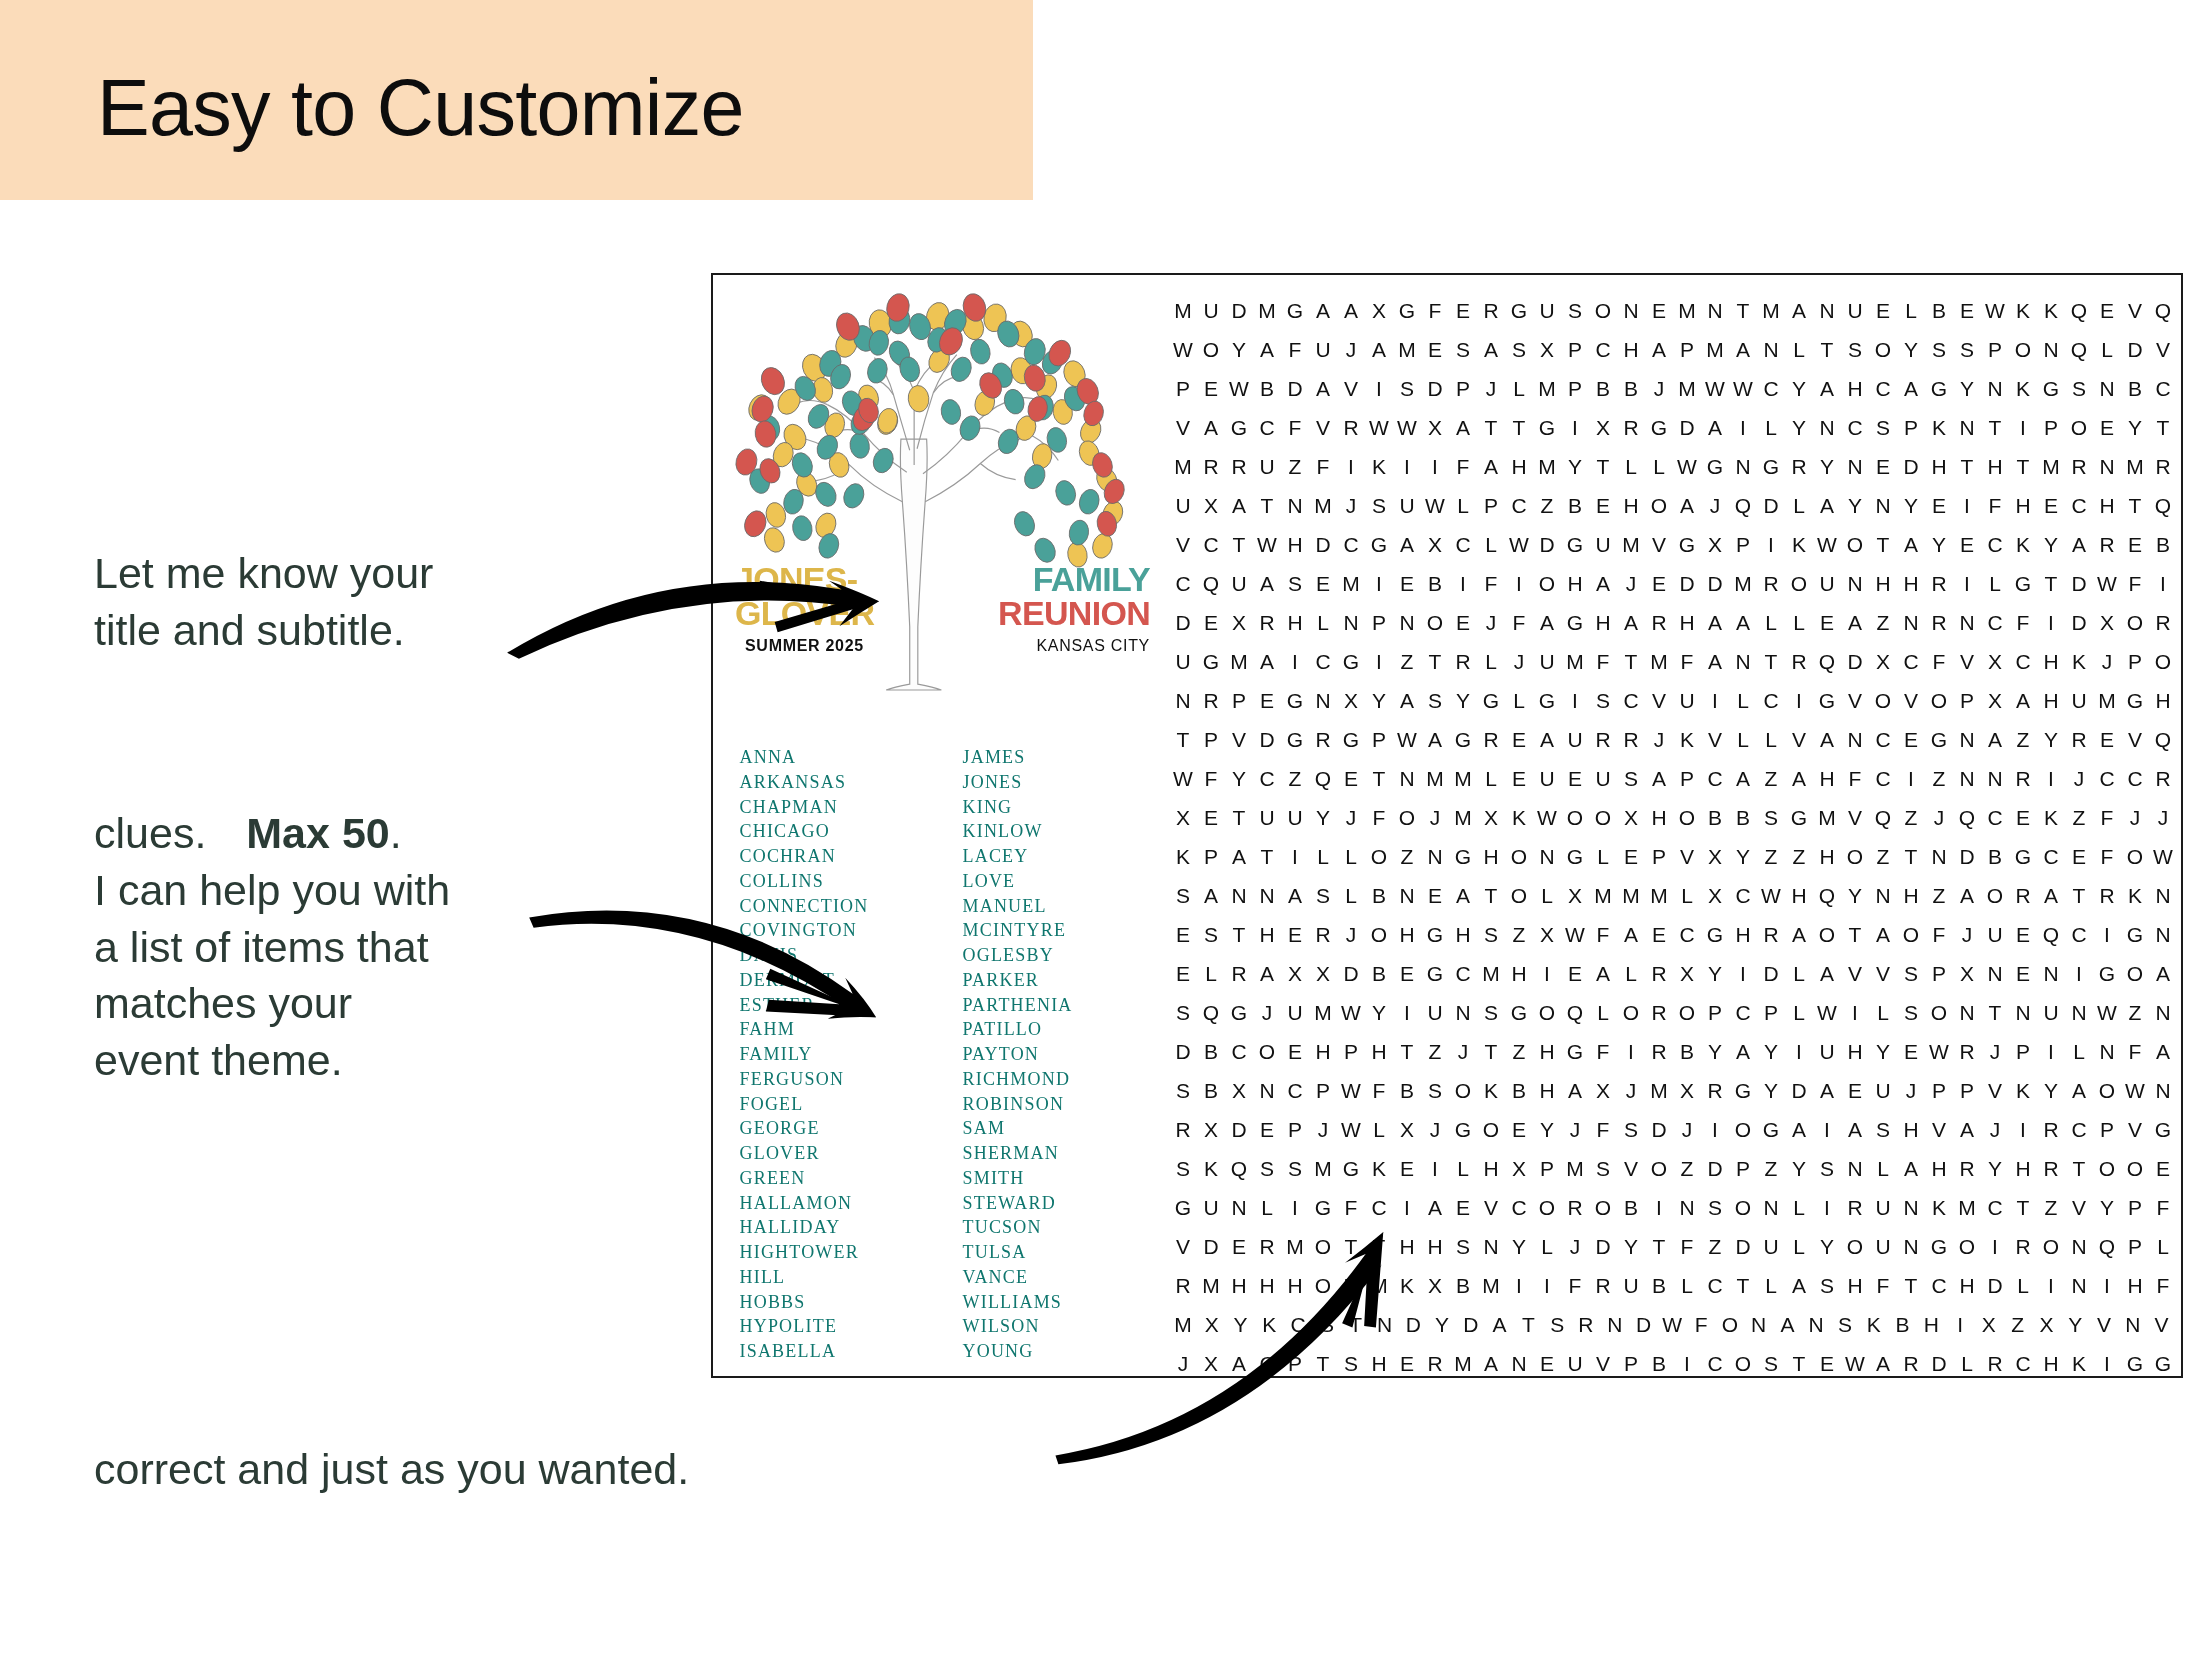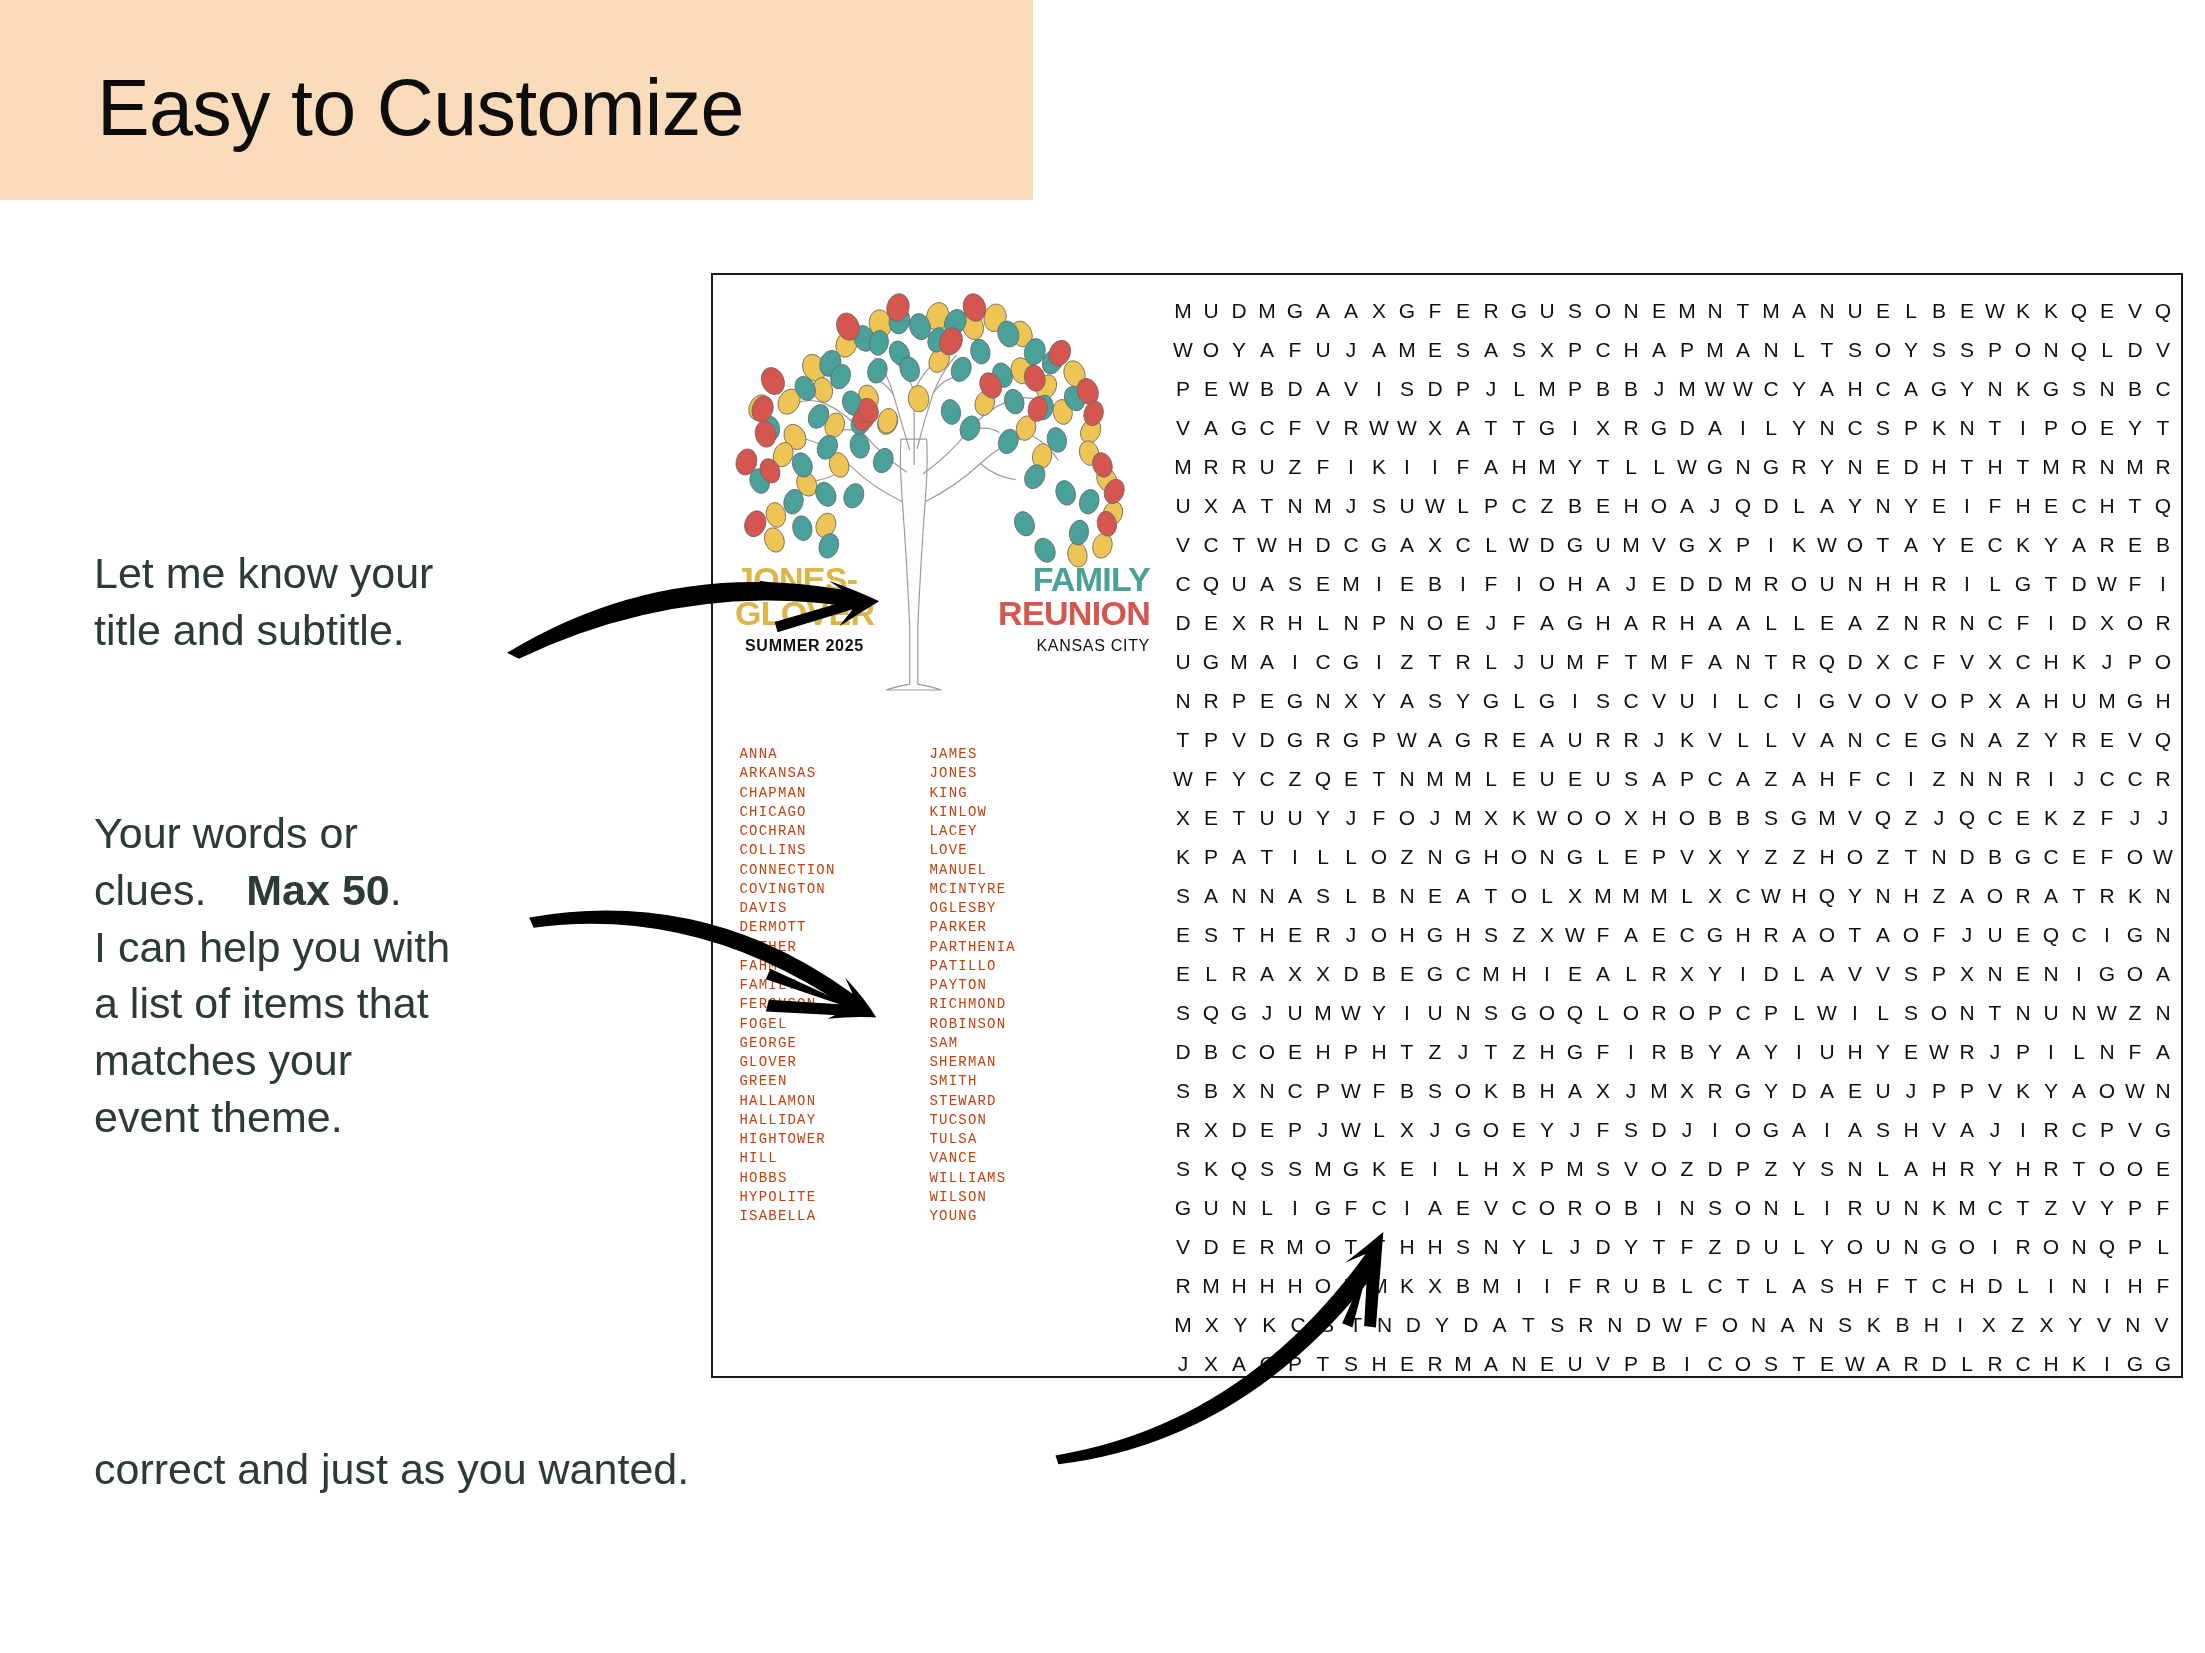--- a/index.html
+++ b/index.html
@@ -98,25 +98,25 @@
     font-family: "Liberation Sans", sans-serif;
   }
 
   
   #word-lists {
     position: absolute; left: 26.5px; top: 470px;
     display: flex; gap: 94px;
   }
   .word-col { display: flex; flex-direction: column; }
   .word-item {
-    font-size: 14px;
+    font-size: 18px;
     line-height: 1.375;
-    color: #c2410c;
+    color: #0f766e;
     letter-spacing: 1.2px;
-    font-family: Liberation Mono, monospace;
+    font-family: Liberation Serif, serif;
     white-space: nowrap;
   }
 
   
   #letter-grid {
     position: absolute;
     left: 456px; top: 16px;
     width: 1007px;
     display: flex; flex-direction: column;
   }
@@ -146,21 +146,20 @@
   <div id="header-banner">
     <div id="page-title">Easy to Customize</div>
   </div>
 
   <div id="copy-block-1" class="copy">
     <div>Let me know your</div>
     <div>title and subtitle.</div>
   </div>
 
   <div id="copy-block-2" class="copy">
-    <div>Your words or</div>
     <div>
       <span>clues. </span><b>Max 50</b><span>.</span>
     </div>
     <div>I can help you with</div>
     <div>a list of items that</div>
     <div>matches your</div>
     <div>event theme.</div>
   </div>
 
   <div id="copy-block-3" class="copy">

